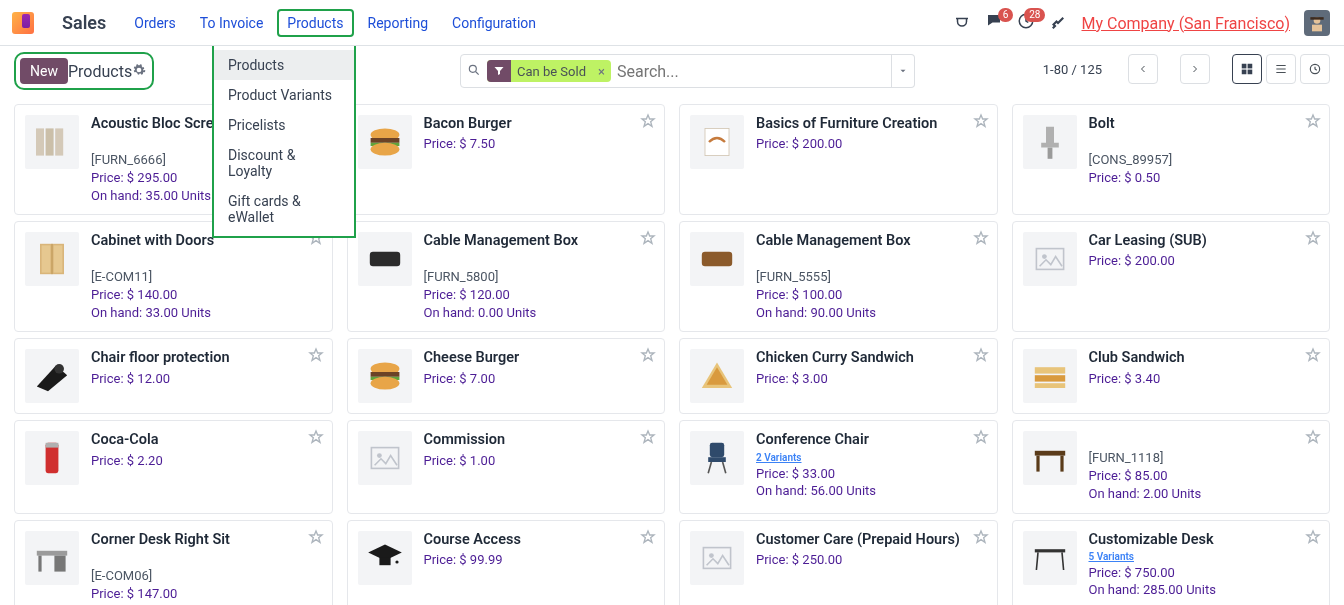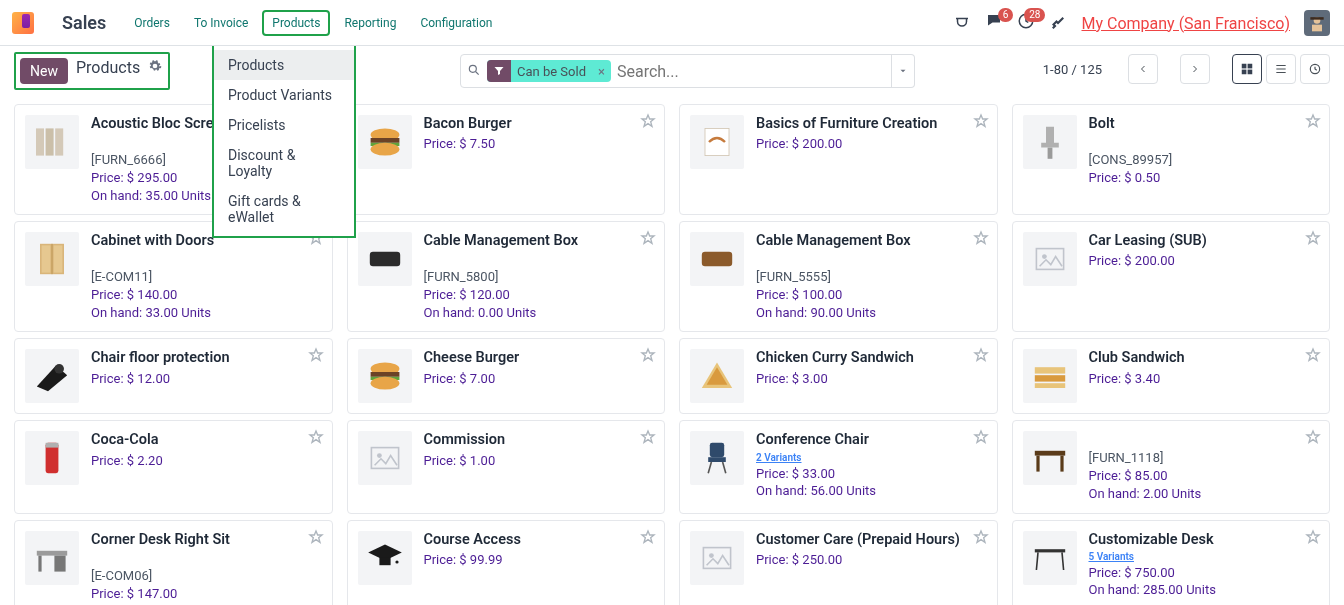--- a/index.html
+++ b/index.html
@@ -4,44 +4,44 @@
 <style>
   * { box-sizing: border-box; margin: 0; padding: 0; font-family: -apple-system, BlinkMacSystemFont, "Segoe UI", Roboto, sans-serif; }
   body { background: #fff; width: 1344px; height: 605px; overflow: hidden; position: relative; color: #1f2937; }
 
   
   .topbar { height: 46px; display: flex; align-items: center; padding: 0 12px; border-bottom: 1px solid #dee2e6; position: relative; background:#fff;}
   .logo { width: 22px; height: 22px; background: linear-gradient(135deg,#ffb347,#ff7043); border-radius:3px; position:relative; margin-right:8px;}
   .logo::after { content:''; position:absolute; left:10px; top:2px; width:8px; height:14px; background:linear-gradient(180deg,#9c27b0,#7b1fa2); border-radius:2px;}
   .brand { font-size: 18px; font-weight: 600; color:#374151; margin-right: 18px; margin-left: 20px; }
   .menu { display:flex; gap:4px; }
-  .menu-item { padding: 6px 10px; font-size: 12px; color:#0f766e; border-radius:4px; cursor:pointer;}
+  .menu-item { padding: 6px 10px; font-size: 14px; color:#1d4ed8; border-radius:4px; cursor:pointer;}
   .menu-item.highlight { border:2px solid #1fa14a; padding:4px 8px;}
   .topbar-right { position:absolute; right:14px; top:0; height:46px; display:flex; align-items:center; gap:14px;}
   .badge-wrap { position:relative; }
   .badge { position:absolute; top:-4px; right:-10px; background:#d9534f; color:#fff; font-size:10px; padding:1px 5px; border-radius:10px; line-height:1.2;}
   .icon-sm { width:18px; height:18px; display:inline-block; }
   .company { font-size:16px; color:#ef4444;text-decoration:underline;}
   .avatar { width:26px; height:26px; background:#5f6b7a; border-radius:4px; display:flex; align-items:center; justify-content:center;}
   .avatar svg{width:20px;height:20px;}
 
   
   .dropdown { position:absolute; left:212px; top:46px; width:144px; background:#fff; border:2px solid #1fa14a; border-top:none; z-index:20; padding:4px 0;}
   .drop-item { padding:7px 14px; font-size:14px; color:#374151; cursor:pointer;}
   .drop-item.active { background:#eceeef;}
 
   
   .controls { height: 50px; display:flex; align-items:center; padding: 8px 14px; position:relative; background:#fff;}
-  .new-group { display:flex; align-items:flex-start; border:2px solid #1fa14a; border-radius:2px; padding:4px 6px 4px 4px; gap:8px;}
+  .new-group { display:flex; align-items:center; border:2px solid #1fa14a; border-radius:10px; padding:4px 6px 4px 4px; gap:0;}
   .new-btn { background:#714b67; color:#fff; padding:5px 10px; border-radius:4px; font-size:14px;}
   .crumb { font-size:16px; color:#374151;}
   .gear-sm { color:#6b7280; cursor:pointer;}
   .search-wrap { position:absolute; left:460px; top:8px; width:432px; height:34px; border:1px solid #dcdfe3; border-radius:4px 0 0 4px; display:flex; align-items:center; padding: 0 6px; gap:6px;}
   .search-wrap .mag { color:#6b7280; }
-  .filter-chip { display:flex; align-items:center; background:#5eead4; border-radius:4px; overflow:hidden; font-size:13px;}
+  .filter-chip { display:flex; align-items:center; background:#bef264; border-radius:4px; overflow:hidden; font-size:13px;}
   .filter-chip .funnel { background:#714b67; color:#fff; width:24px; height:22px; display:flex; align-items:center; justify-content:center;}
   .filter-chip .chip-label { padding:2px 6px; color:#495057;}
   .filter-chip .chip-x { padding:2px 6px; color:#6b7280; cursor:pointer;}
   .search-input { border:none; outline:none; flex:1; font-size:16px; color:#374151;}
   .search-caret { position:absolute; left:891px; top:8px; width:24px; height:34px; border:1px solid #dcdfe3; border-left:none; border-radius:0 4px 4px 0; display:flex; align-items:center; justify-content:center; color:#6b7280; cursor:pointer;}
 
   .right-controls { position:absolute; right:14px; top:8px; display:flex; align-items:center; gap:22px;}
   .pager-text { font-size:13px; color:#374151; margin-right:4px;}
   .sq-btn { width:30px; height:30px; border:1px solid #dcdfe3; border-radius:4px; display:flex; align-items:center; justify-content:center; color:#495057; cursor:pointer; background:#fff;}
   .sq-btn.active { border-color:#374151;}

